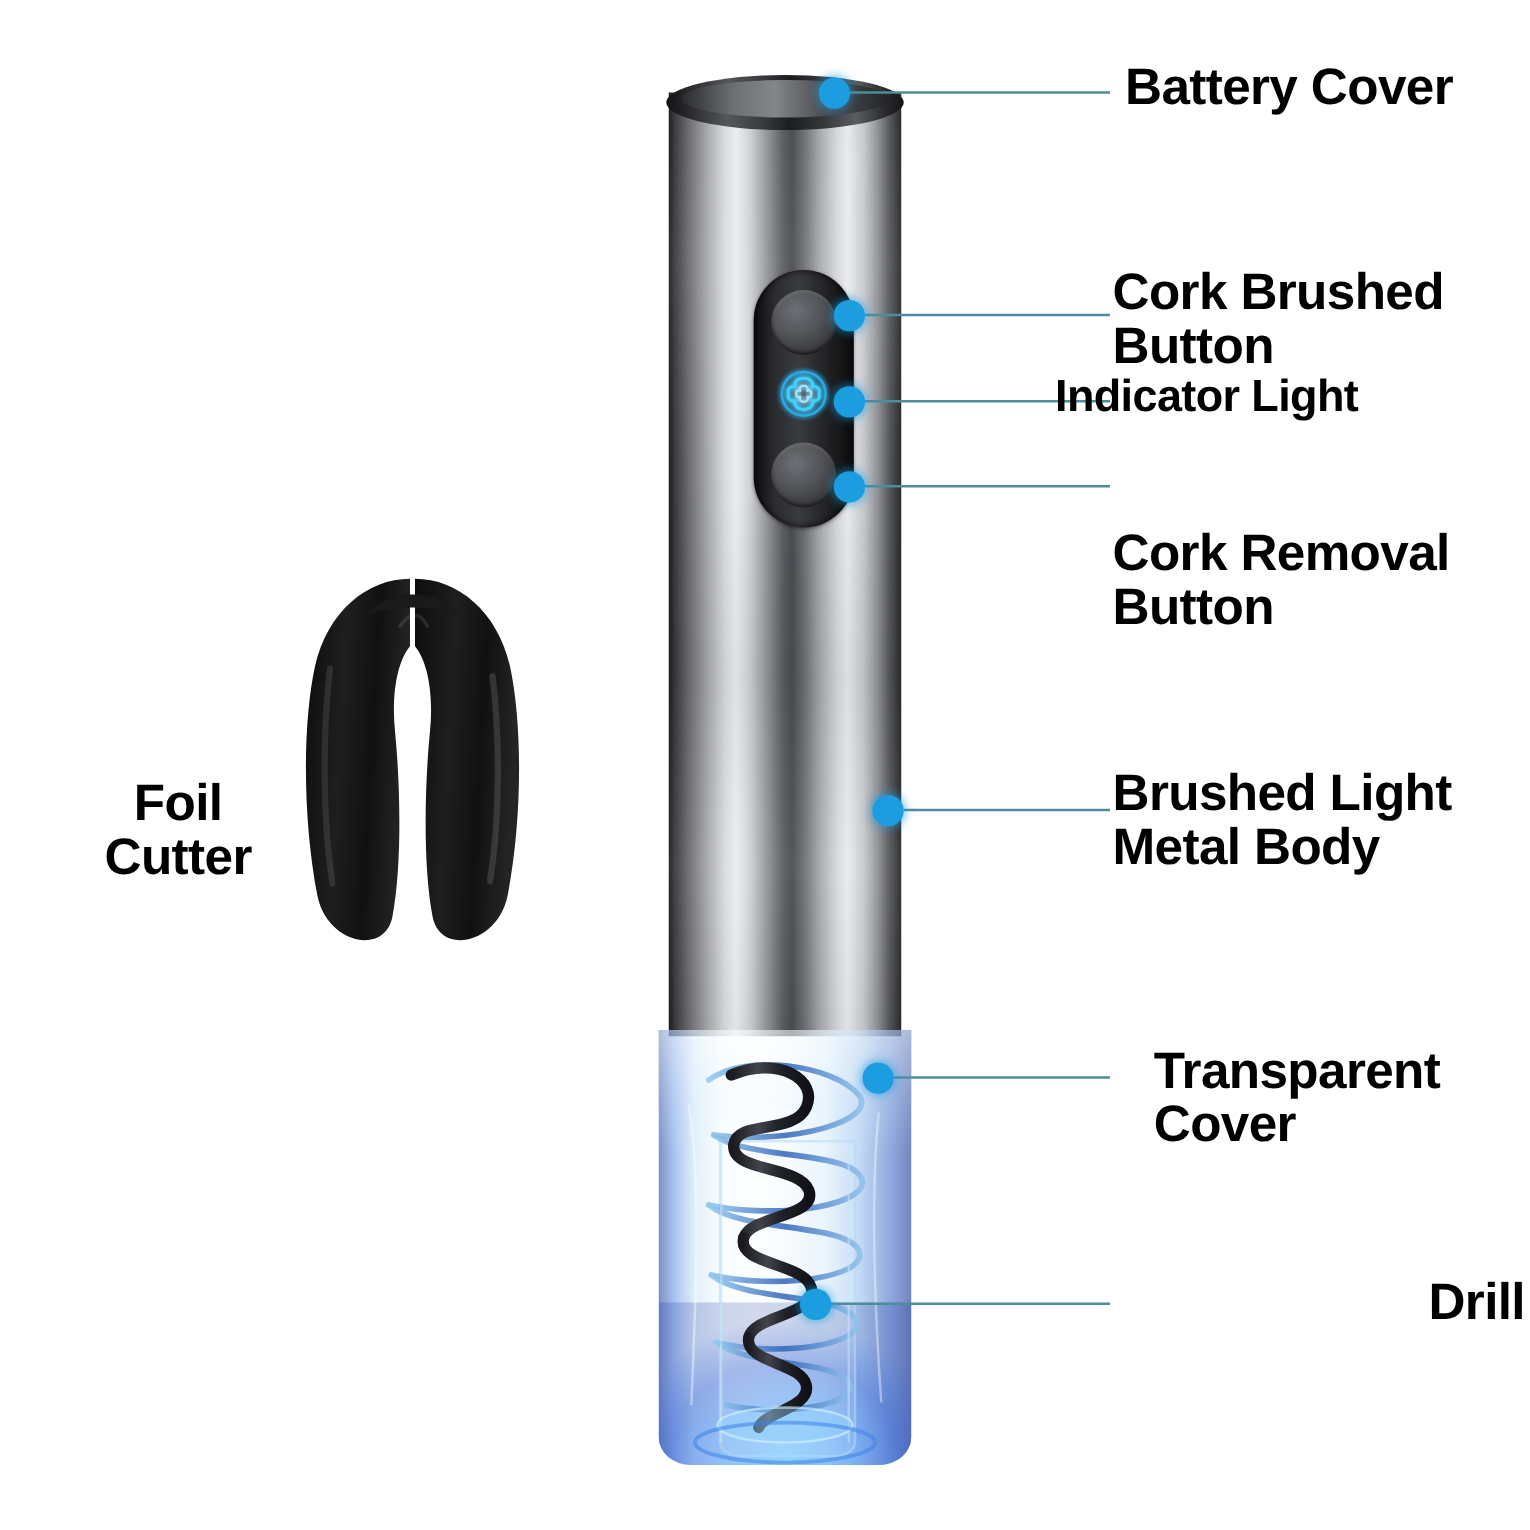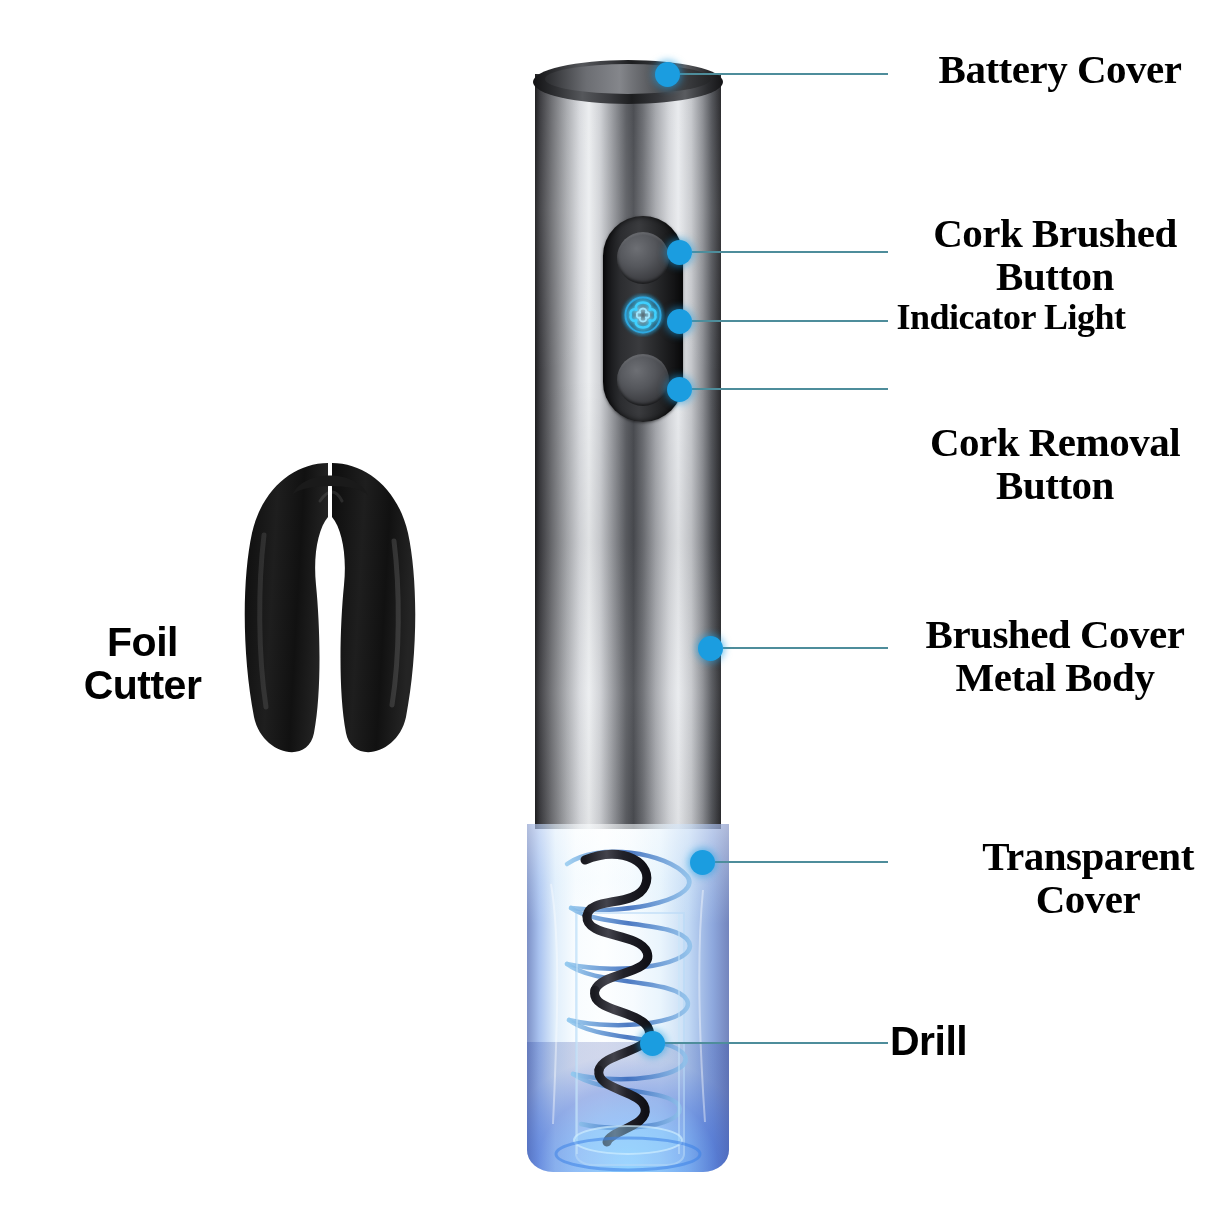--- a/index.html
+++ b/index.html
@@ -23,31 +23,31 @@
   
   .callout-label {
     position: absolute;
     font-family: "Liberation Sans", sans-serif;
     font-weight: bold;
     color: #000000;
     line-height: 1.06;
     letter-spacing: -0.5px;
     white-space: pre-line;
   }
-  .cl-right { text-align: center; font-family: Liberation Serif, serif; }
+  .cl-right { text-align: left; }
   .cl-left  { text-align: center; }
 
   
   #lbl-battery-cover     { left: 900px; top: 48px;  width: 320px; font-size: 41px; }
   #lbl-cork-release      { left: 890px; top: 212px; width: 330px; font-size: 41px; }
   #lbl-indicator-light   { left: 844px; top: 298px; width: 334px; font-size: 36px; }
   #lbl-cork-removal      { left: 890px; top: 373px; width: 330px; font-size: 41px; margin-top: 48px; }
   #lbl-metal-body        { left: 890px; top: 613px; width: 330px; font-size: 41px; }
   #lbl-transparent-cover { left: 923px; top: 835px; width: 330px; font-size: 41px; }
-  #lbl-drill             { left: 890px; top: 1020px; width: 330px; font-size: 41px; text-align: left; }
+  #lbl-drill             { left: 890px; top: 1020px; width: 330px; font-size: 41px; text-align: right; }
   #lbl-foil-cutter       { left: 35px;  top: 600px; width: 215px; font-size: 41px; margin-top: 21px; }
 
   
   .leader-line {
     position: absolute;
     height: 2px;
     background: #4e8d9b;
   }
   .leader-dot {
     position: absolute;
@@ -411,21 +411,21 @@
   <div class="callout-label cl-right" id="lbl-battery-cover">Battery Cover</div>
 
   <div class="callout-label cl-right" id="lbl-cork-release">Cork Brushed
 Button</div>
 
   <div class="callout-label cl-right" id="lbl-indicator-light">Indicator Light</div>
 
   <div class="callout-label cl-right" id="lbl-cork-removal">Cork Removal
 Button</div>
 
-  <div class="callout-label cl-right" id="lbl-metal-body">Brushed Cover
+  <div class="callout-label cl-right" id="lbl-metal-body">Brushed Light
 Metal Body</div>
 
   <div class="callout-label cl-right" id="lbl-transparent-cover">Transparent
 Cover</div>
 
   <div class="callout-label" id="lbl-drill">Drill</div>
 
   <div class="callout-label cl-left" id="lbl-foil-cutter">Foil
 Cutter</div>
 

